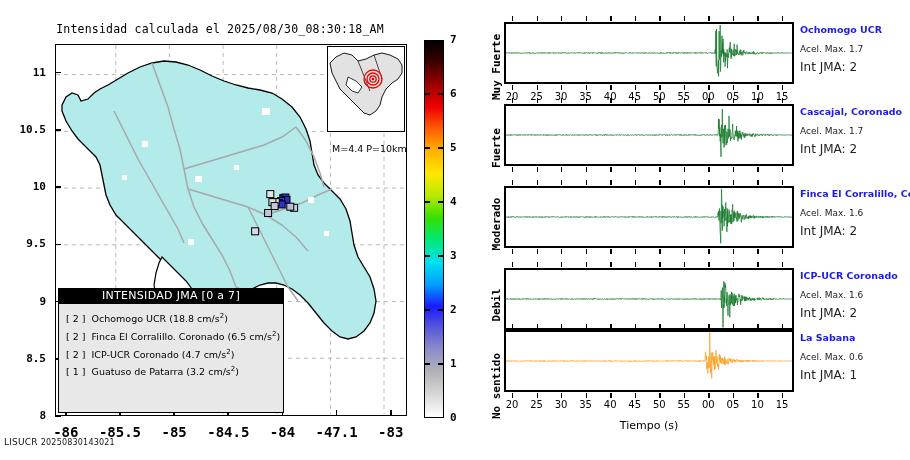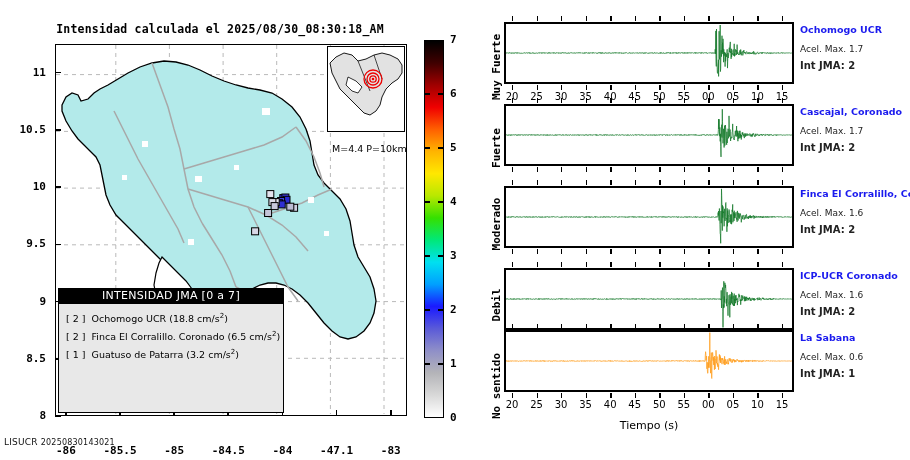--- a/index.html
+++ b/index.html
@@ -4,34 +4,34 @@
 <title>Intensidad calculada</title>
 <style>
   html,body{margin:0;padding:0;background:#ffffff;}
   body{width:910px;height:460px;position:relative;overflow:hidden;
        font-family:"DejaVu Sans","Liberation Sans",sans-serif;color:#000;}
   .abs{position:absolute;}
 
   
   #map-title{left:0;top:22px;width:440px;text-align:center;
              font-family:"DejaVu Sans Mono","Liberation Mono",monospace;
-             font-size:11.5px;font-weight:bold;letter-spacing:.2px;}
+             font-size:11.5px;font-weight:normal;letter-spacing:.2px;}
 
   #map-frame{left:55px;top:44px;width:352px;height:372px;
              background:#ffffff;border:1.6px solid #000;box-sizing:border-box;
              overflow:hidden;}
   #map-svg{position:absolute;left:0;top:0;}
 
   .ytick{position:absolute;right:0;width:46px;text-align:right;
          font-family:"DejaVu Sans Mono","Liberation Mono",monospace;
          font-size:11px;font-weight:bold;transform:translateY(-7px);}
   .ytick-mark{position:absolute;left:0;width:6px;height:1.6px;background:#000;}
   .xtick{position:absolute;top:0;width:60px;text-align:center;
          font-family:"DejaVu Sans Mono","Liberation Mono",monospace;
-         font-size:11px;font-weight:bold;margin-top:20px;}
+         font-size:14px;font-weight:bold;}
   .xtick-mark{position:absolute;top:0;width:1.6px;height:6px;background:#000;}
 
   
   #inset{left:327px;top:46px;width:78px;height:86px;border:1.4px solid #000;
          background:#ffffff;box-sizing:border-box;overflow:hidden;}
   #mag-label{left:332px;top:143px;
              font-family:"DejaVu Sans","Liberation Sans",sans-serif;
              font-size:9.5px;white-space:nowrap;}
 
   
@@ -59,21 +59,21 @@
           transform-origin:0 0;transform:rotate(-90deg);}
 
   
   .wf-panel{position:absolute;left:504px;width:290px;height:62px;
             border:2px solid #000;background:#fff;box-sizing:border-box;
             overflow:hidden;}
   .wf-svg{position:absolute;left:0;top:0;}
   .wf-name{position:absolute;left:800px;font-size:9.5px;font-weight:bold;
            color:#1a1aee;white-space:nowrap;}
   .wf-acc{position:absolute;left:800px;font-size:9px;color:#222;white-space:nowrap;}
-  .wf-jma{position:absolute;left:800px;font-size:10px;color:#222;white-space:nowrap;font-weight:bold;}
+  .wf-jma{position:absolute;left:800px;font-size:12px;color:#222;white-space:nowrap;}
   .tk-top{position:absolute;width:1.4px;height:5px;background:#000;}
   .tk-bot{position:absolute;width:1.4px;height:5px;background:#000;}
   .tlab{position:absolute;width:40px;text-align:center;font-size:10px;}
   #xaxis-title{left:504px;width:290px;text-align:center;top:419px;font-size:11px;}
 
   
   #footer{left:4px;top:437px;font-size:9px;color:#111;letter-spacing:.2px;}
   #footer .stamp{font-size:8px;}
 </style>
 </head>
@@ -206,20 +206,21 @@
     <circle cx="45" cy="32" r="1.3" fill="#ee0000" stroke="none"></circle>
   </svg>
 </div>
 <div class="abs" id="mag-label">M=4.4 P=10km</div>
 
 <div class="abs" id="legend-head">INTENSIDAD JMA [0 a 7]</div>
 <div class="abs" id="legend-box">
   <div id="legend-rows" style="padding-top:5px;">
       <div class="legend-row"><span>[ 2 ]</span>&nbsp; <span>Ochomogo UCR</span><span> (18.8 cm/s<sup>2</sup>)</span></div>
       <div class="legend-row"><span>[ 2 ]</span>&nbsp; <span>Finca El Corralillo. Coronado</span><span> (6.5 cm/s<sup>2</sup>)</span></div>
+      <div class="legend-row"><span>[ 2 ]</span>&nbsp; <span>ICP-UCR Coronado</span><span> (4.7 cm/s<sup>2</sup>)</span></div>
       <div class="legend-row"><span>[ 1 ]</span>&nbsp; <span>Guatuso de Patarra</span><span> (3.2 cm/s<sup>2</sup>)</span></div>
     </div>
 </div>
 
 <div class="abs" id="cbar">
   <div id="cbar-inner" style="background: linear-gradient(to top, rgb(255, 255, 255), rgb(216, 216, 216), rgb(180, 180, 184), rgb(143, 143, 200), rgb(90, 90, 216), rgb(26, 26, 255), rgb(0, 160, 255), rgb(0, 224, 240), rgb(0, 232, 120), rgb(53, 224, 0), rgb(184, 232, 0), rgb(255, 232, 0), rgb(255, 180, 0), rgb(255, 96, 0), rgb(240, 0, 0), rgb(160, 0, 0), rgb(64, 0, 0), rgb(0, 0, 0));"></div>
 </div>
 <div id="cbar-labels">
     <div class="cb-num" style="top: 40px;">7</div>
     <div class="cb-num" style="top: 94px;">6</div>

